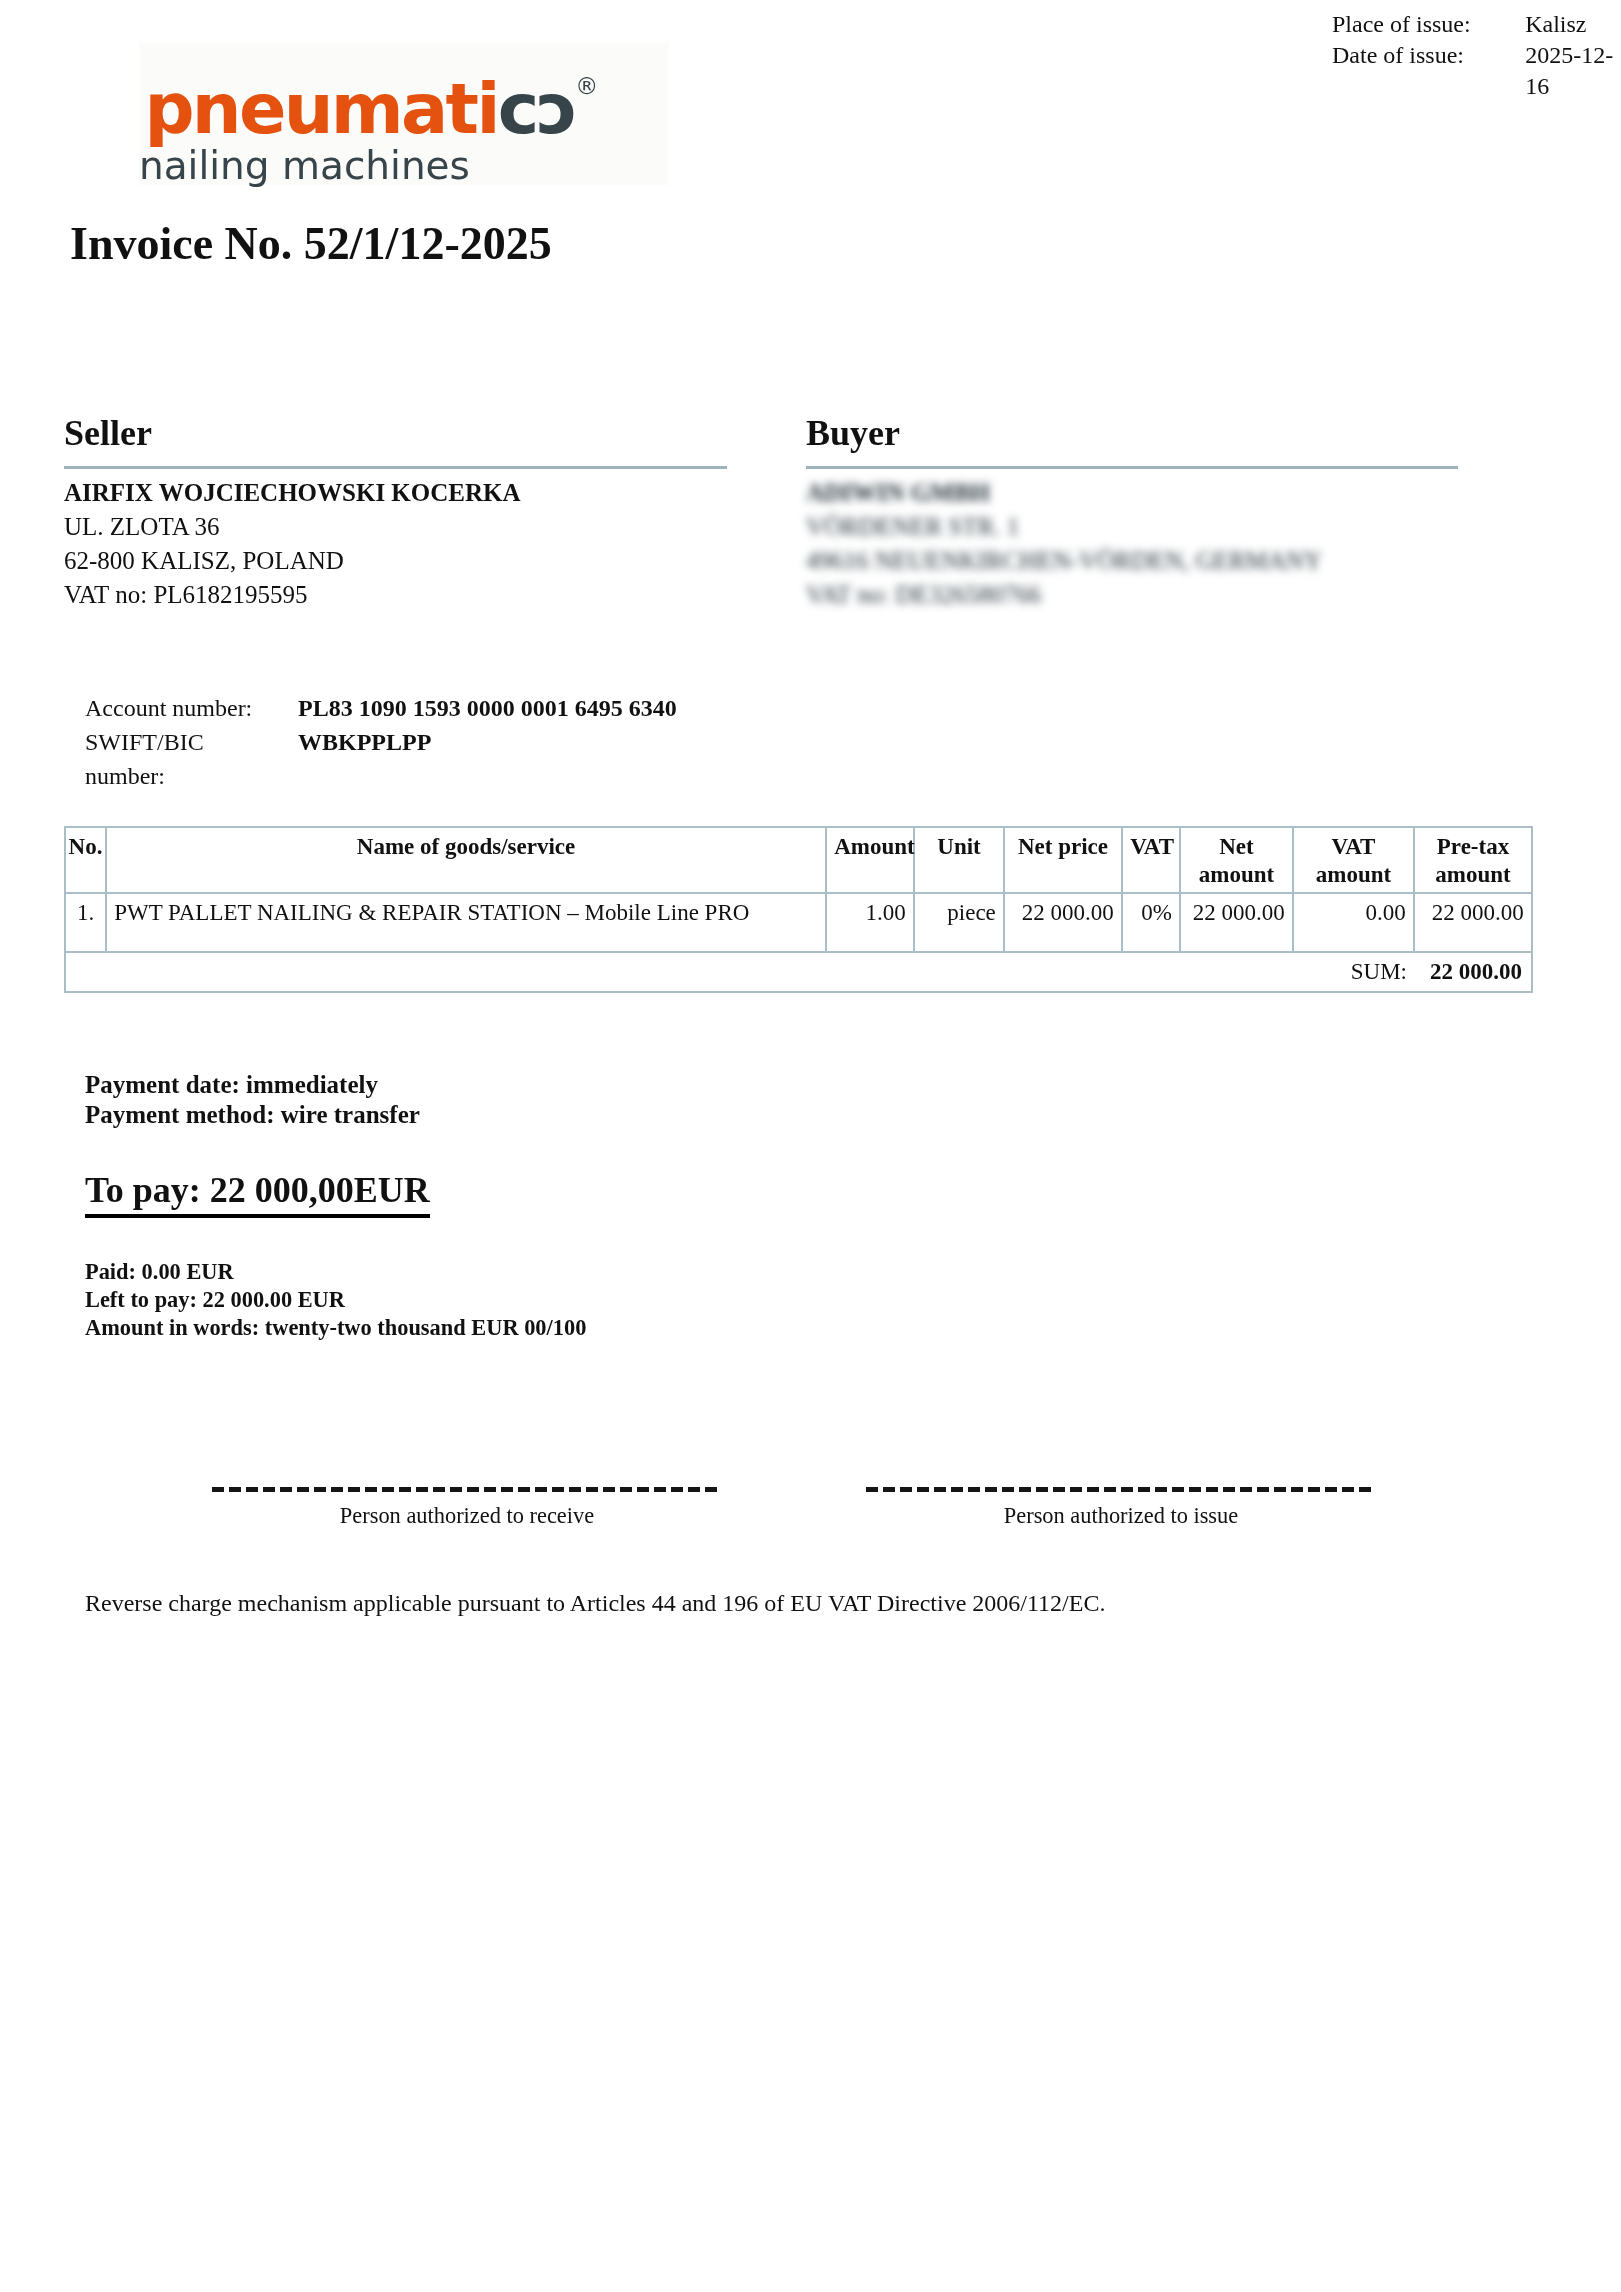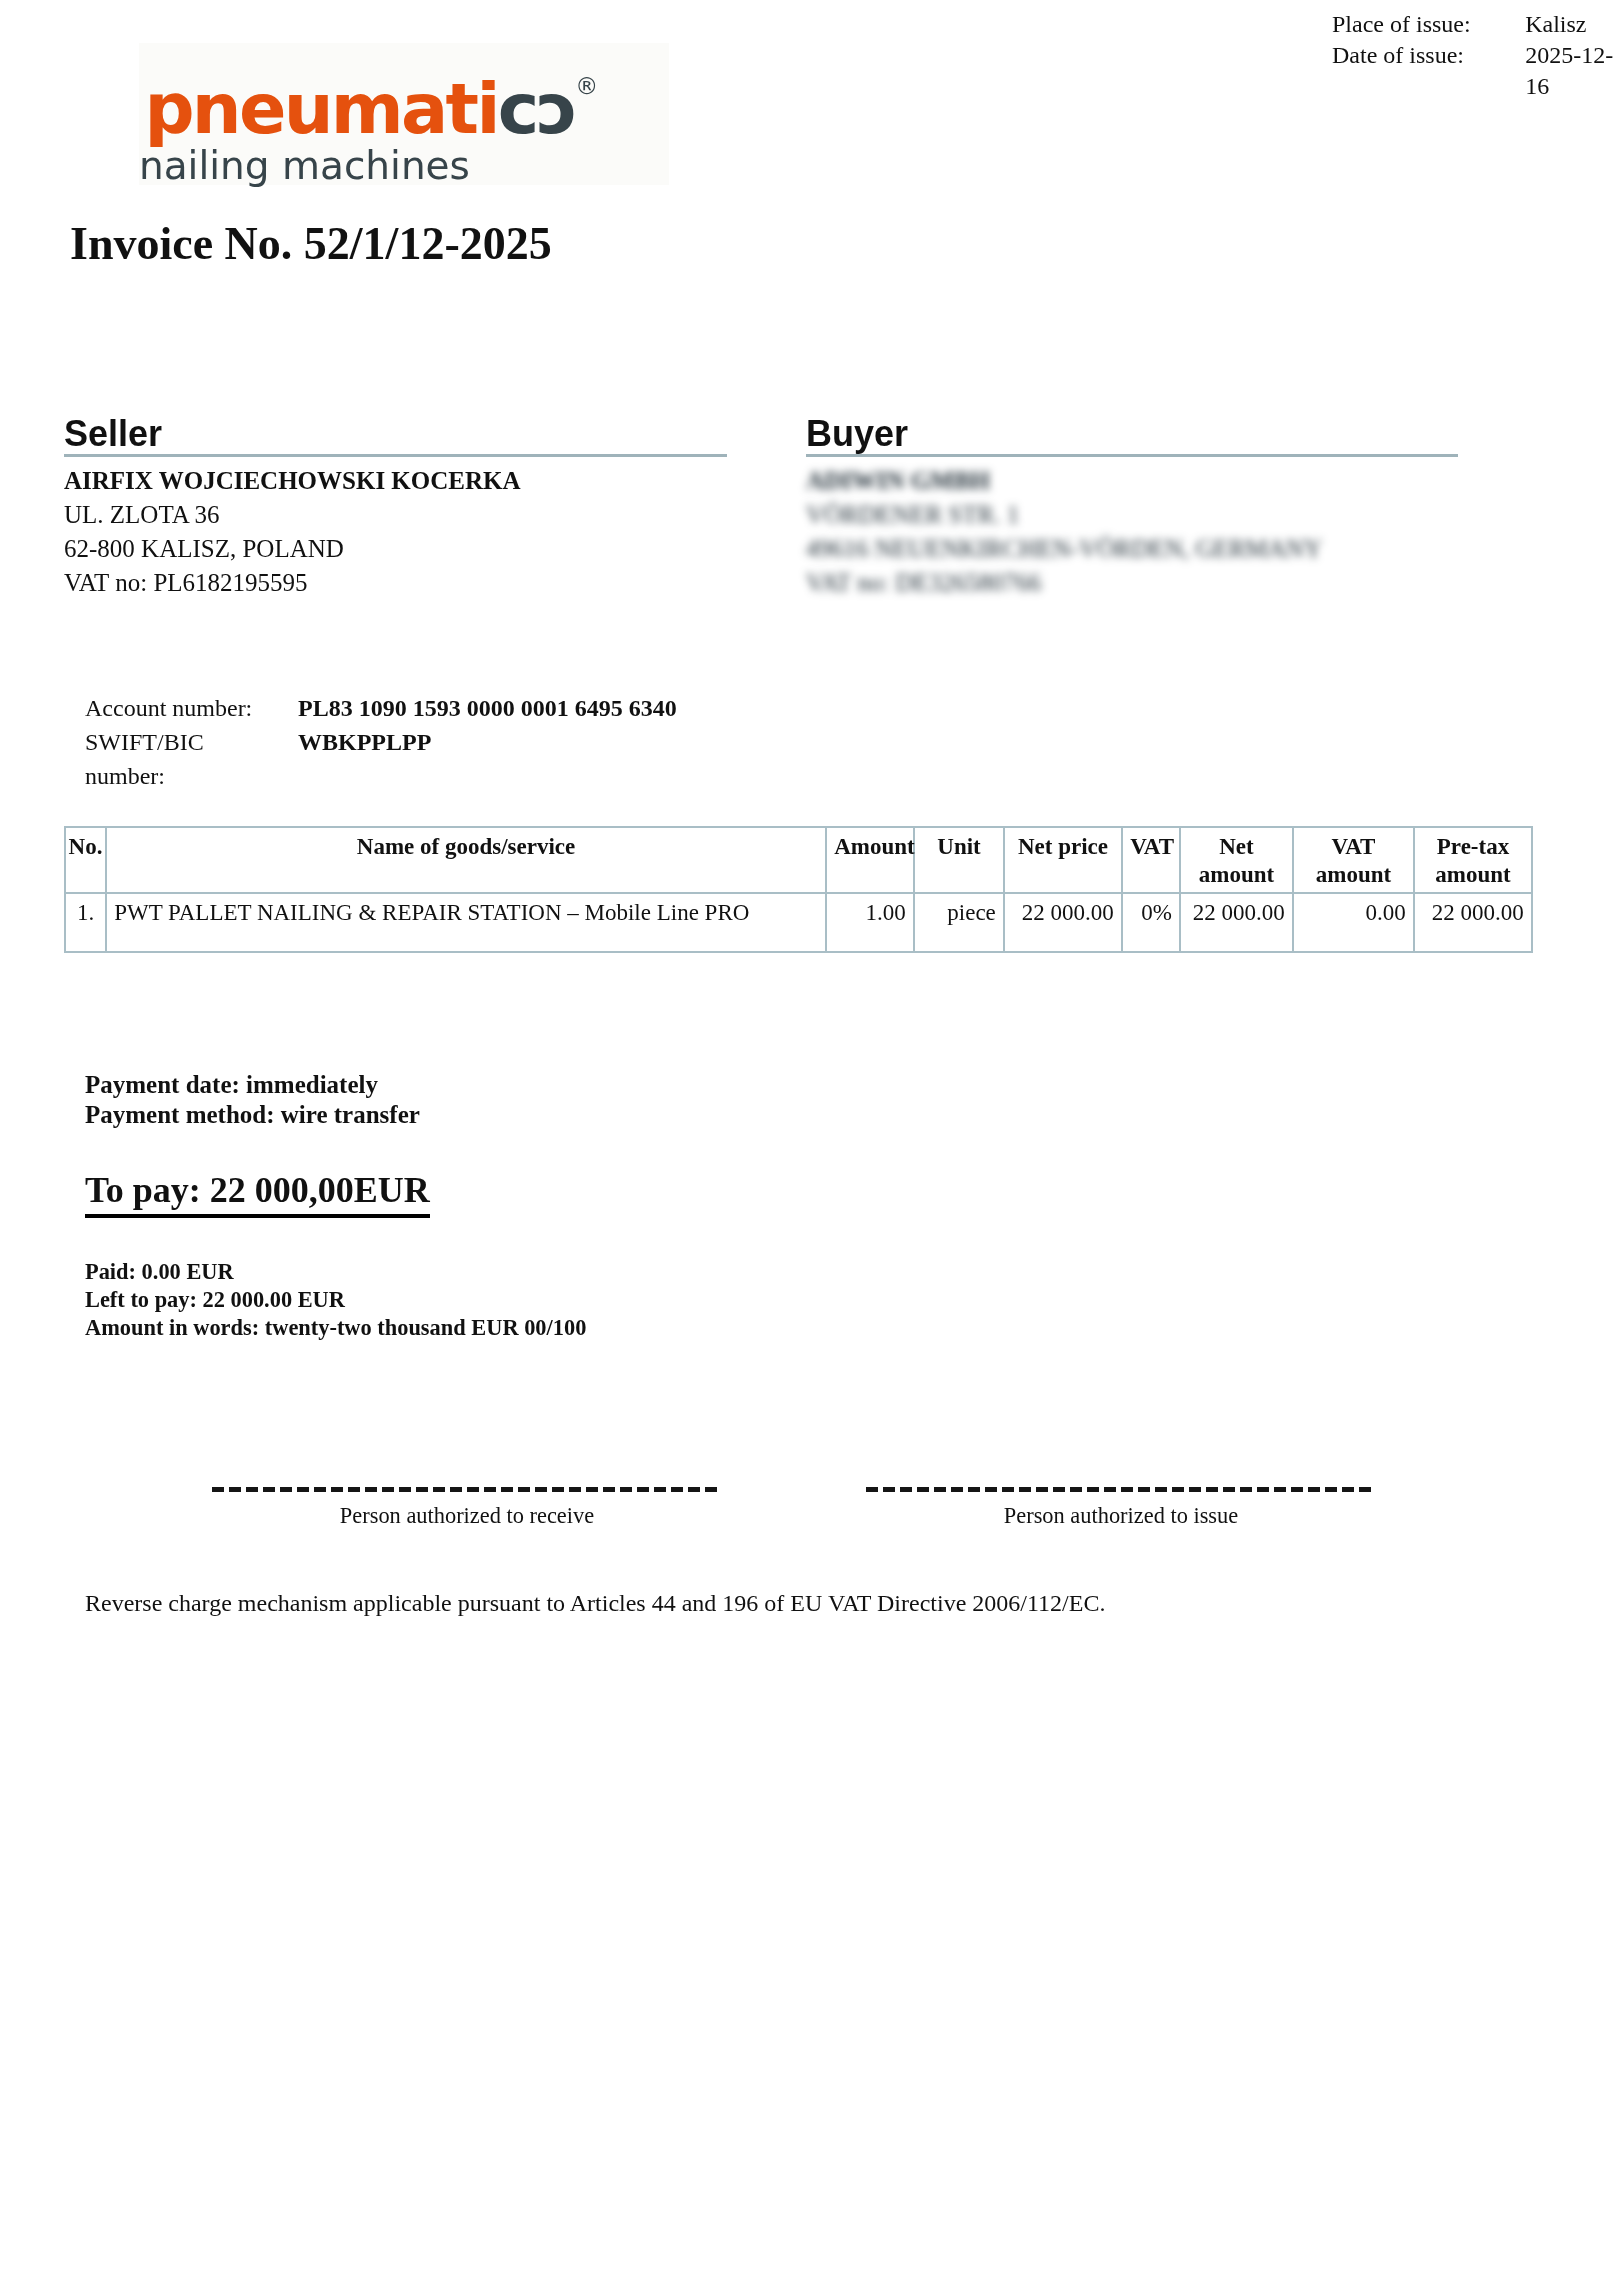--- a/index.html
+++ b/index.html
@@ -68,25 +68,25 @@
     left: 70px; top: 217px;
     font-size: 46px;
     font-weight: bold;
   }
 
   
   .party { position: absolute; top: 414px; }
   .party-seller { left: 64px;  width: 663px; }
   .party-buyer  { left: 806px; width: 652px; }
   .party-heading {
-    font-family: Liberation Sans, sans-serif;
+    font-family: Liberation Serif, serif;
     font-weight: bold;
     font-size: 36px;
     line-height: 39px;
-    padding-bottom: 1px;
+    padding-bottom: 13px;
     border-bottom: 3.6px solid #9fb3ba;
   }
   .party-lines { padding-top: 7.2px; font-size: 25px; line-height: 34px; }
   .party-lines .bold { font-weight: bold; }
   .blurred { filter: blur(4.5px); color: #1c2a33; }
 
   
   .bank-block {
     position: absolute;
     left: 85px; top: 691px;
@@ -262,20 +262,25 @@
         <td class="cell-center">1.</td>
         <td>PWT PALLET NAILING &amp; REPAIR STATION – Mobile Line PRO</td>
         <td class="cell-right">1.00</td>
         <td class="cell-right">piece</td>
         <td class="cell-right">22 000.00</td>
         <td class="cell-right">0%</td>
         <td class="cell-right">22 000.00</td>
         <td class="cell-right">0.00</td>
         <td class="cell-right">22 000.00</td>
       </tr>
+      <tr>
+        <td class="sum-cell" colspan="9">
+          <span>SUM:</span><span class="sum-val">22 000.00</span>
+        </td>
+      </tr>
     </tbody>
   </table>
 
   <div class="payment-block">
     <div>Payment date: immediately</div>
     <div>Payment method: wire transfer</div>
   </div>
 
   <div class="to-pay">
     <span>To pay: 22 000,00EUR</span>

